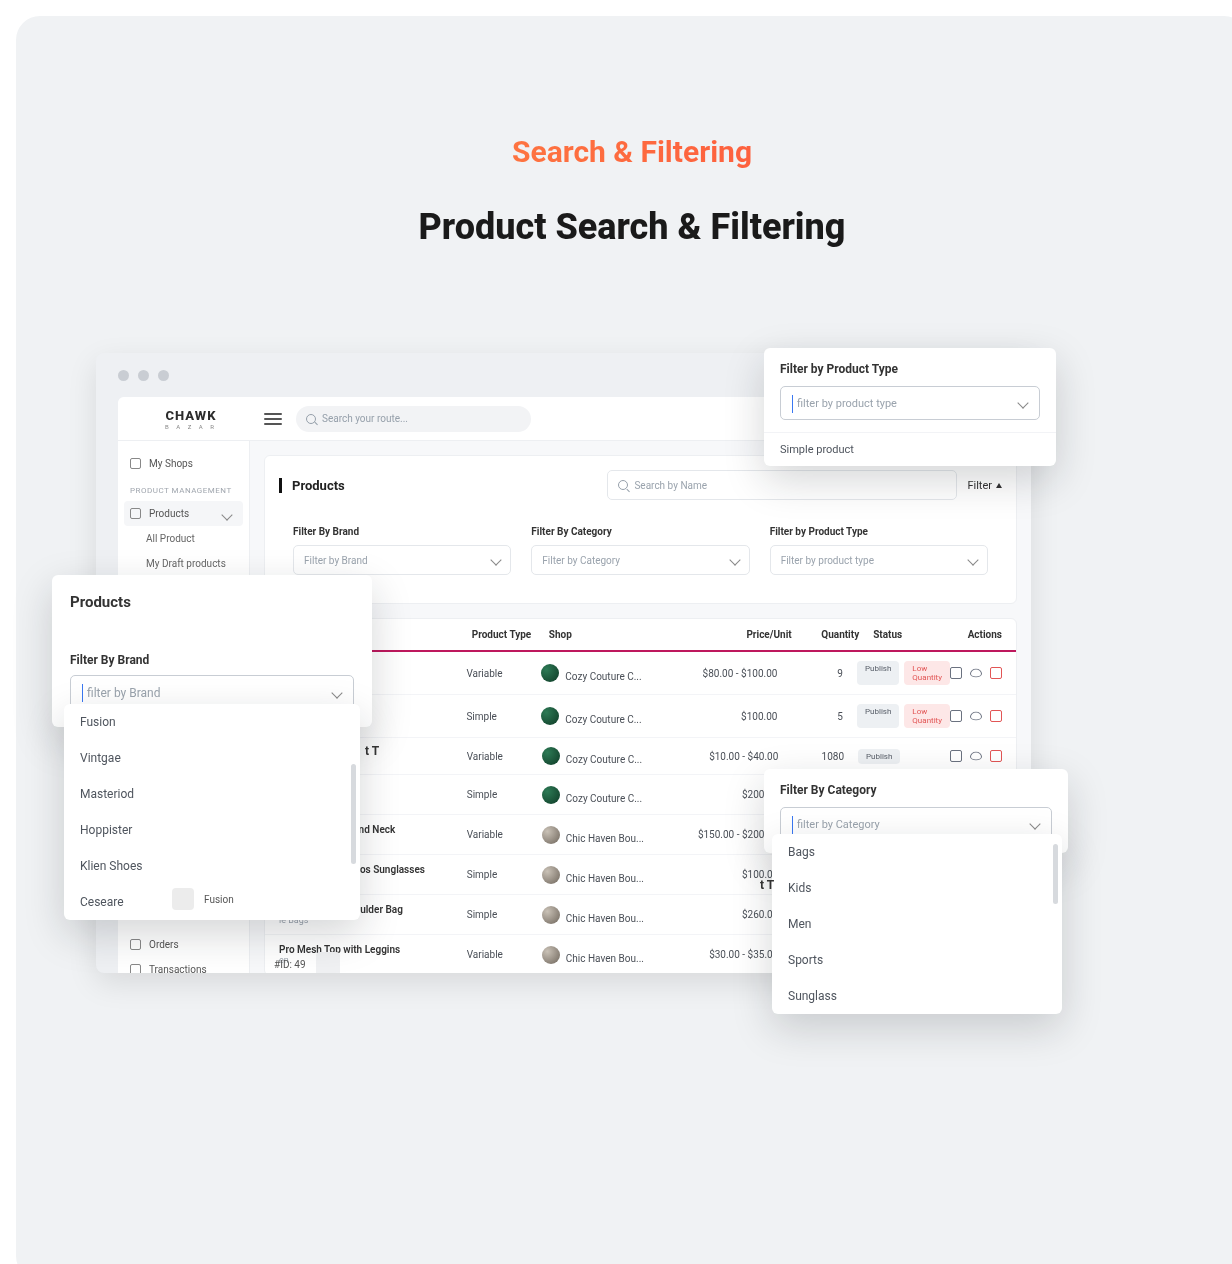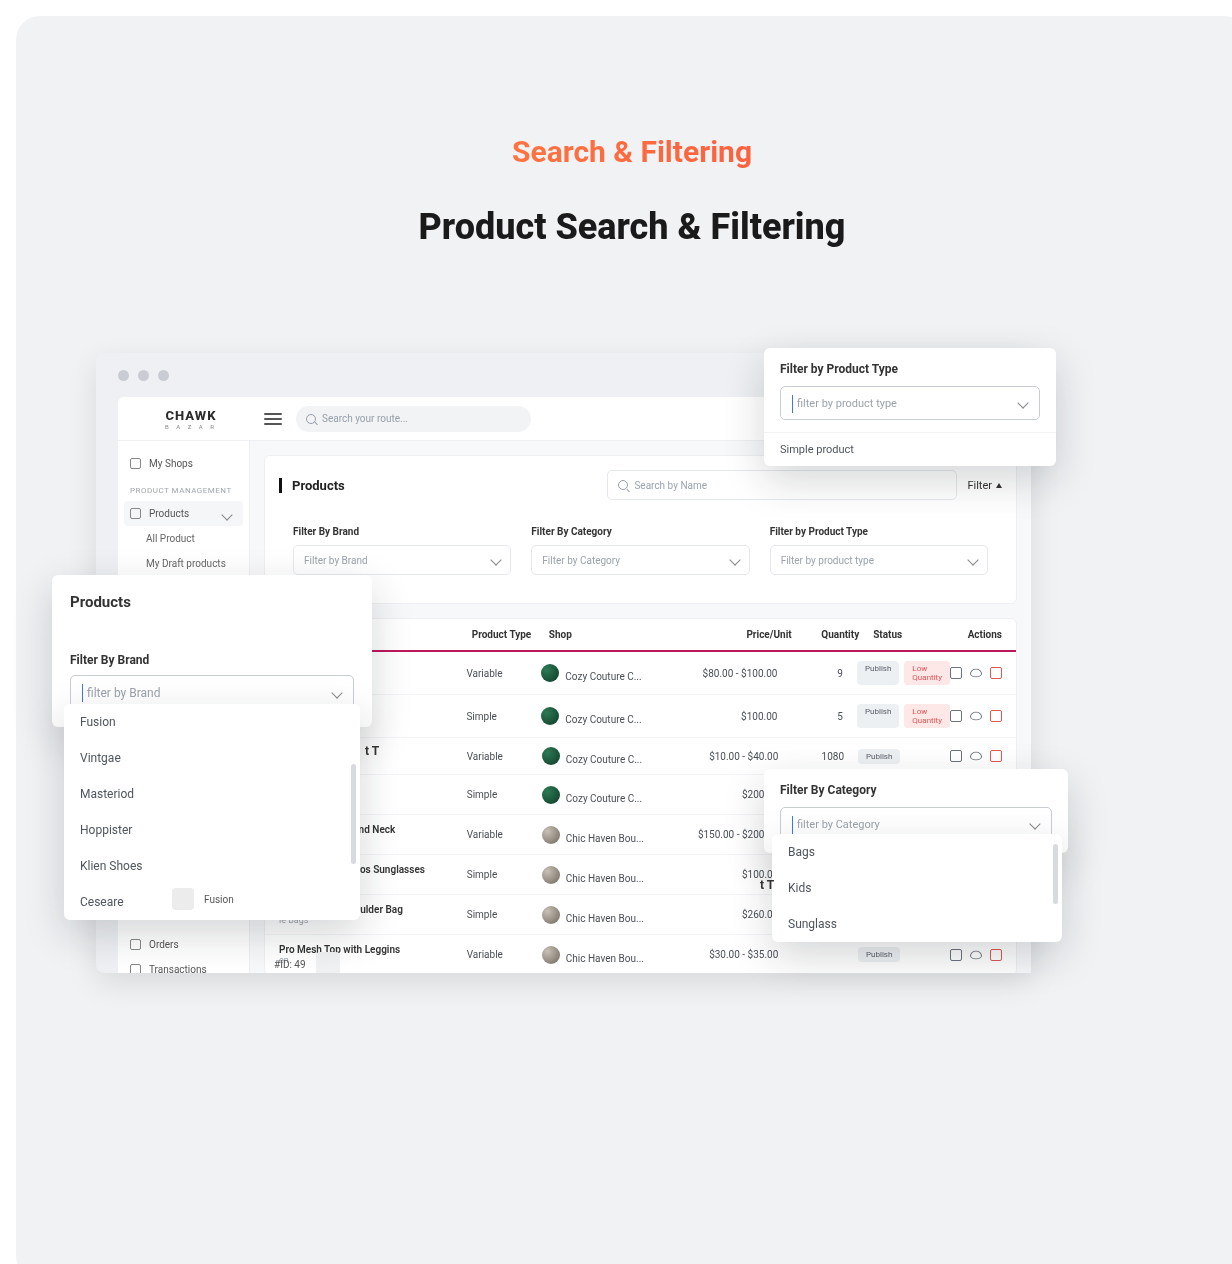--- a/index.html
+++ b/index.html
@@ -405,20 +405,22 @@
     <div class="psel">
       <span class="cursor"></span>
       <span style="margin-left:4px">filter by Category</span>
       <span class="chev"></span>
     </div>
   </div>
   <div class="drop" style="top:818px;left:756px;width:290px">
     <div class="scrollhint" style="top:10px;height:60px"></div>
     <div class="opt">Bags</div>
     <div class="opt">Kids</div>
+    <div class="opt">Men</div>
+    <div class="opt">Sports</div>
     <div class="opt">Sunglass</div>
   </div>
 
   <div style="position:absolute;top:728px;left:349px;font-size:12px;font-weight:700;color:#333">t T</div>
   <div style="position:absolute;top:862px;left:744px;font-size:12px;font-weight:700;color:#333">t T</div>
   <div style="position:absolute;top:872px;left:156px;font-size:10px;color:#555;display:flex;align-items:center;gap:10px">
     <span class="thumb" style="width:22px;height:22px;background:#ececec;border-radius:4px"></span>
     <span>Fusion</span>
   </div>
 </div>

